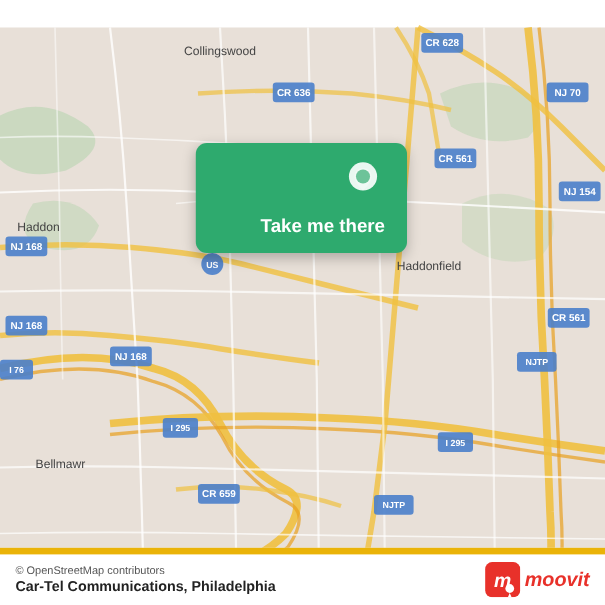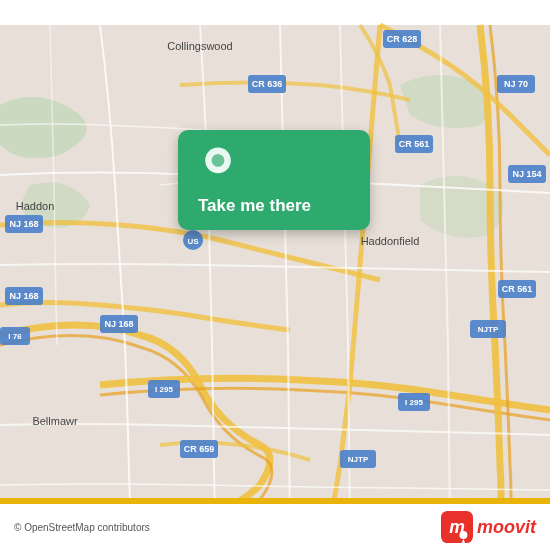--- a/index.html
+++ b/index.html
@@ -71,21 +71,21 @@
     
     #take-me-card {
       position: absolute;
       top: 130px;
       left: 178px;
       width: 192px;
       background: #2eaa6e;
       border-radius: 10px;
       display: flex;
       flex-direction: column;
-      align-items: flex-start;
+      align-items: flex-end;
       padding: 16px 20px 14px;
       box-shadow: 0 4px 12px rgba(0,0,0,0.25);
       cursor: pointer;
     }
 
     #pin-icon {
       width: 40px;
       height: 40px;
       margin-bottom: 10px;
     }
@@ -207,20 +207,21 @@
       <circle cx="20" cy="18" r="16" fill="white" opacity="0.9"></circle>
       <circle cx="20" cy="18" r="8" fill="#2eaa6e"></circle>
       <path d="M20,34 Q10,24 10,18 A10,10 0 0,1 30,18 Q30,24 20,34 Z" fill="white" opacity="0.3"></path>
     </svg>
     <span id="take-me-label">Take me there</span>
   </div>
 
   <div id="bottom-bar">
     <div id="location-info">
       <span id="osm-credit">© OpenStreetMap contributors</span>
+      <span id="location-name">Car-Tel Communications, Philadelphia</span>
     </div>
     <div id="moovit-logo">
 
       <svg id="moovit-icon" viewBox="0 0 40 40" xmlns="http://www.w3.org/2000/svg">
         <rect width="40" height="40" rx="8" fill="#e8312a"></rect>
         <text x="20" y="28" text-anchor="middle" fill="white" font-size="22" font-weight="bold" font-style="italic">m</text>
 
         <circle cx="28" cy="30" r="5" fill="white"></circle>
         <path d="M28,35 L25,42 L28,40 L31,42 Z" fill="white"></path>
       </svg>

